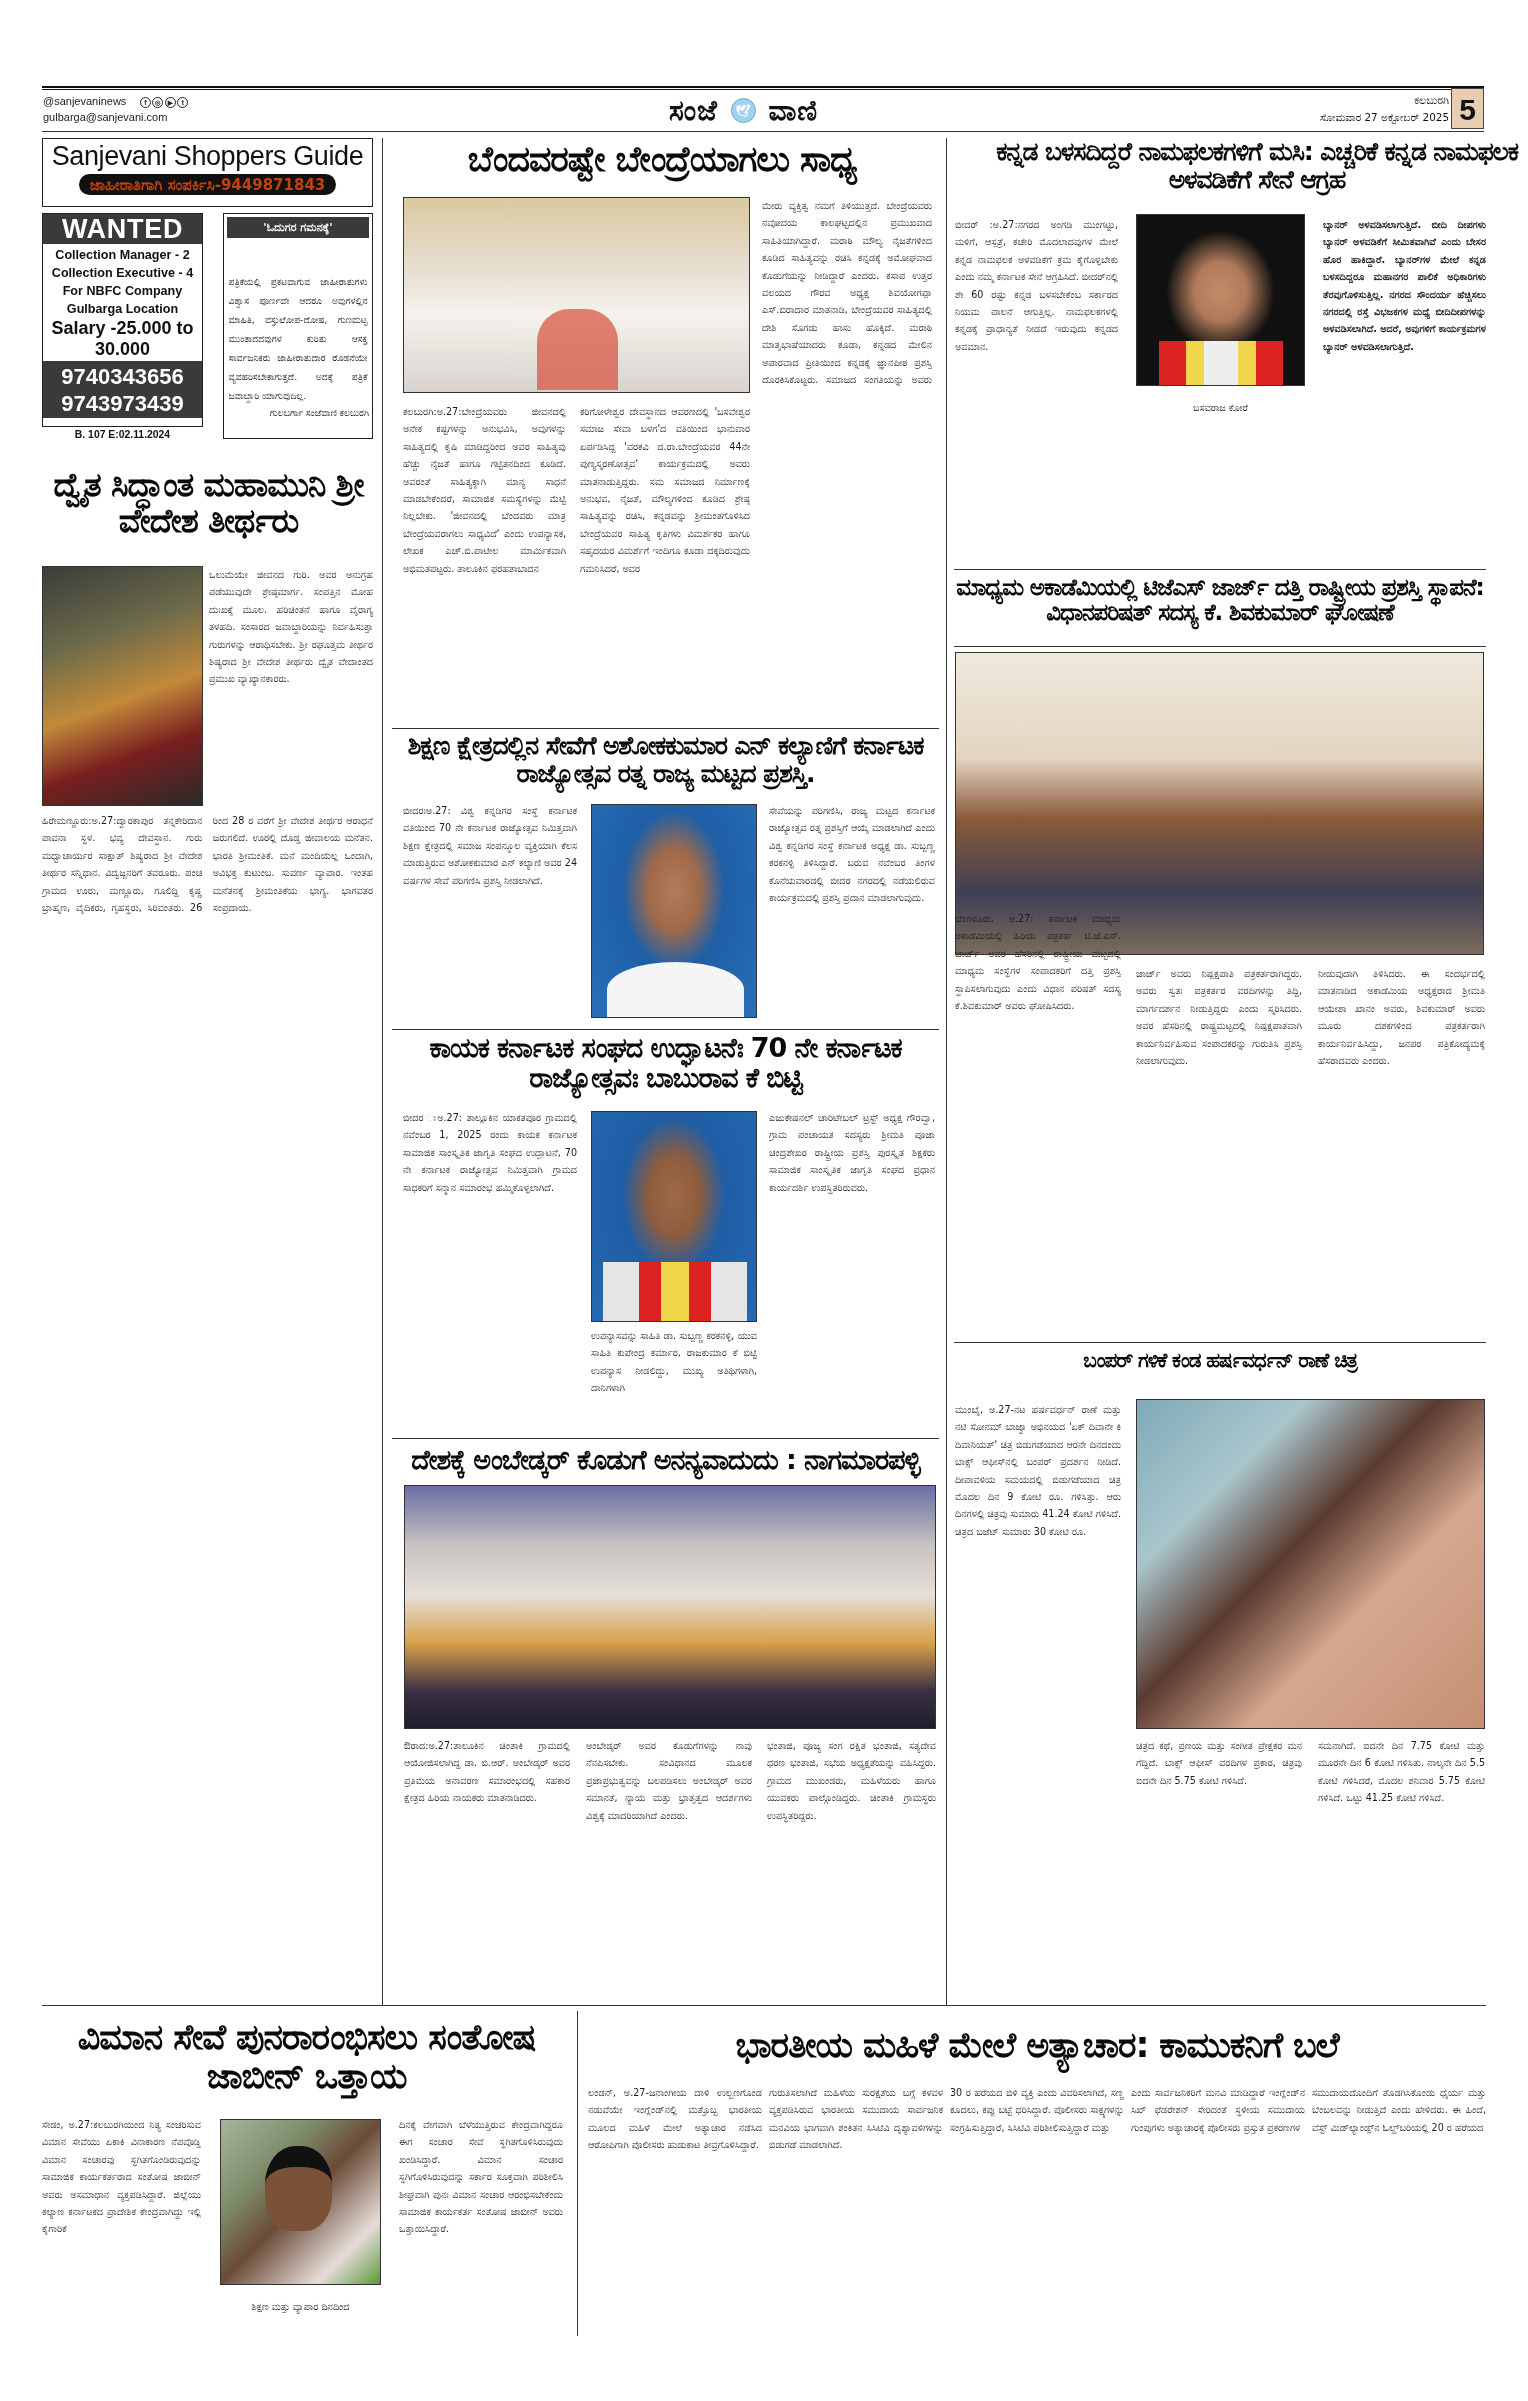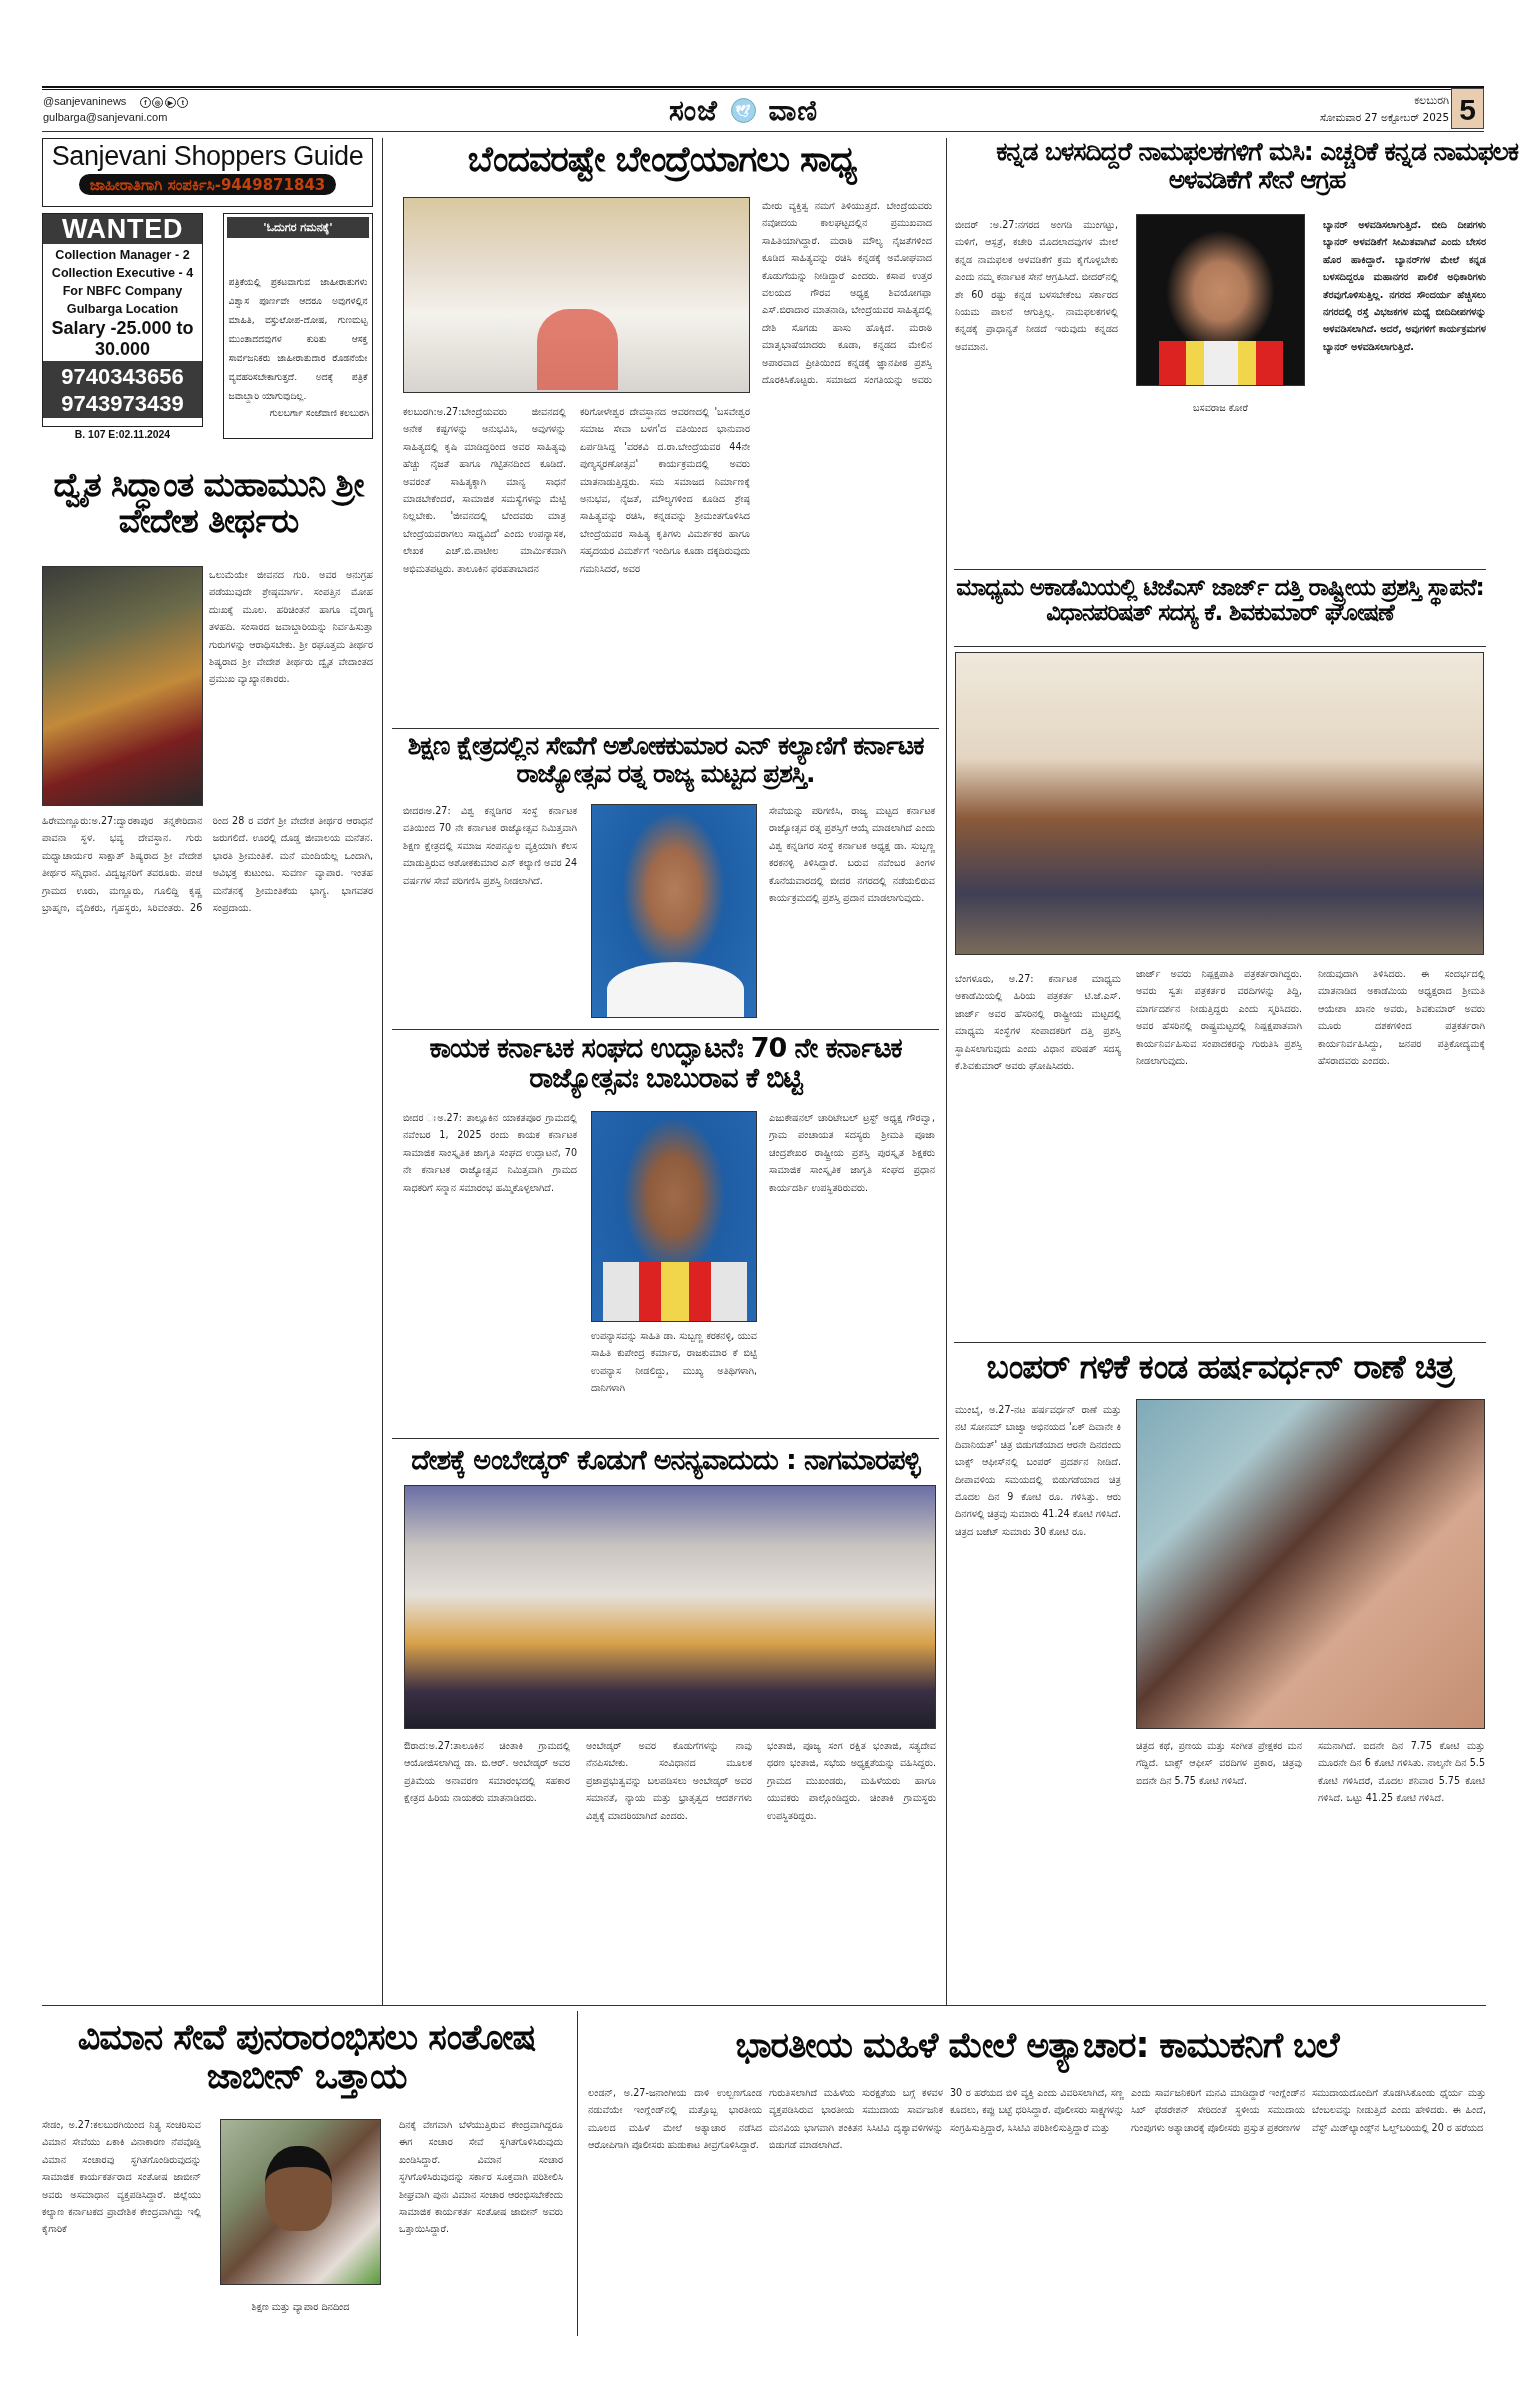--- a/index.html
+++ b/index.html
@@ -113,21 +113,21 @@
 <div class="abs photo" style="left:1136px;top:214px;width:169px;height:172px;background:radial-gradient(ellipse at 50% 45%,#c48b68 0%,#b07a5a 22%,#111 46%);">
   <div style="position:absolute;left:22px;bottom:0;width:124px;height:44px;background:linear-gradient(90deg,#d22 0,#d22 22%,#f1d54a 22%,#f1d54a 36%,#eee 36%,#eee 64%,#f1d54a 64%,#f1d54a 78%,#d22 78%);"></div>
 </div>
 <div class="abs caption" style="left:1136px;top:399px;width:169px;">ಬಸವರಾಜ ಕೋರೆ</div>
 <div class="abs col-text" style="left:1323px;top:216px;width:163px;height:347px;font-weight:bold;">ಬ್ಯಾನರ್ ಅಳವಡಿಸಲಾಗುತ್ತಿದೆ. ಬೀದಿ ದೀಪಗಳು ಬ್ಯಾನರ್ ಅಳವಡಿಕೆಗೆ ಸೀಮಿತವಾಗಿವೆ ಎಂದು ಬೇಸರ ಹೊರ ಹಾಕಿದ್ದಾರೆ. ಬ್ಯಾನರ್‌ಗಳ ಮೇಲೆ ಕನ್ನಡ ಬಳಸದಿದ್ದರೂ ಮಹಾನಗರ ಪಾಲಿಕೆ ಅಧಿಕಾರಿಗಳು ತೆರವುಗೊಳಿಸುತ್ತಿಲ್ಲ. ನಗರದ ಸೌಂದರ್ಯ ಹೆಚ್ಚಿಸಲು ನಗರದಲ್ಲಿ ರಸ್ತೆ ವಿಭಜಕಗಳ ಮಧ್ಯೆ ಬೀದಿದೀಪಗಳನ್ನು ಅಳವಡಿಸಲಾಗಿದೆ. ಅದರೆ, ಅವುಗಳಿಗೆ ಕಾರ್ಯಕ್ರಮಗಳ ಬ್ಯಾನರ್ ಅಳವಡಿಸಲಾಗುತ್ತಿದೆ.</div>
 <div class="abs hrule" style="left:954px;top:569px;width:532px;"></div>
 
 <div class="abs headline" style="left:954px;top:575px;width:532px;font-size:23px;text-align:center;">ಮಾಧ್ಯಮ ಅಕಾಡೆಮಿಯಲ್ಲಿ ಟಿಜೆಎಸ್ ಜಾರ್ಜ್ ದತ್ತಿ ರಾಷ್ಟ್ರೀಯ ಪ್ರಶಸ್ತಿ ಸ್ಥಾಪನೆ: ವಿಧಾನಪರಿಷತ್ ಸದಸ್ಯ ಕೆ. ಶಿವಕುಮಾರ್ ಘೋಷಣೆ</div>
 <div class="abs hrule" style="left:954px;top:646px;width:532px;"></div>
 <div class="abs photo" style="left:955px;top:652px;width:529px;height:303px;background:linear-gradient(180deg,#efe9dc 0%,#e4d5c2 35%,#8a5a3a 55%,#3f3f55 80%,#7b6b5b 100%);"></div>
-<div class="abs col-text" style="left:955px;top:970px;width:166px;height:370px;">ಬೆಂಗಳೂರು, ಅ.27: ಕರ್ನಾಟಕ ಮಾಧ್ಯಮ ಅಕಾಡೆಮಿಯಲ್ಲಿ ಹಿರಿಯ ಪತ್ರಕರ್ತ ಟಿ.ಜೆ.ಎಸ್. ಜಾರ್ಜ್ ಅವರ ಹೆಸರಿನಲ್ಲಿ ರಾಷ್ಟ್ರೀಯ ಮಟ್ಟದಲ್ಲಿ ಮಾಧ್ಯಮ ಸಂಸ್ಥೆಗಳ ಸಂಪಾದಕರಿಗೆ ದತ್ತಿ ಪ್ರಶಸ್ತಿ ಸ್ಥಾಪಿಸಲಾಗುವುದು ಎಂದು ವಿಧಾನ ಪರಿಷತ್ ಸದಸ್ಯ ಕೆ.ಶಿವಕುಮಾರ್ ಅವರು ಘೋಷಿಸಿದರು.</div>
+<div class="abs col-text" style="left:955px;top:910px;width:166px;height:370px;">ಬೆಂಗಳೂರು, ಅ.27: ಕರ್ನಾಟಕ ಮಾಧ್ಯಮ ಅಕಾಡೆಮಿಯಲ್ಲಿ ಹಿರಿಯ ಪತ್ರಕರ್ತ ಟಿ.ಜೆ.ಎಸ್. ಜಾರ್ಜ್ ಅವರ ಹೆಸರಿನಲ್ಲಿ ರಾಷ್ಟ್ರೀಯ ಮಟ್ಟದಲ್ಲಿ ಮಾಧ್ಯಮ ಸಂಸ್ಥೆಗಳ ಸಂಪಾದಕರಿಗೆ ದತ್ತಿ ಪ್ರಶಸ್ತಿ ಸ್ಥಾಪಿಸಲಾಗುವುದು ಎಂದು ವಿಧಾನ ಪರಿಷತ್ ಸದಸ್ಯ ಕೆ.ಶಿವಕುಮಾರ್ ಅವರು ಘೋಷಿಸಿದರು.</div>
 <div class="abs col-text" style="left:1136px;top:965px;width:166px;height:370px;">ಜಾರ್ಜ್ ಅವರು ನಿಷ್ಪಕ್ಷಪಾತಿ ಪತ್ರಕರ್ತರಾಗಿದ್ದರು. ಅವರು ಸ್ವತಃ ಪತ್ರಕರ್ತರ ವರದಿಗಳನ್ನು ತಿದ್ದಿ, ಮಾರ್ಗದರ್ಶನ ನೀಡುತ್ತಿದ್ದರು ಎಂದು ಸ್ಮರಿಸಿದರು. ಅವರ ಹೆಸರಿನಲ್ಲಿ ರಾಷ್ಟ್ರಮಟ್ಟದಲ್ಲಿ ನಿಷ್ಪಕ್ಷಪಾತವಾಗಿ ಕಾರ್ಯನಿರ್ವಹಿಸುವ ಸಂಪಾದಕರನ್ನು ಗುರುತಿಸಿ ಪ್ರಶಸ್ತಿ ನೀಡಲಾಗುವುದು.</div>
 <div class="abs col-text" style="left:1318px;top:965px;width:167px;height:370px;">ನೀಡುವುದಾಗಿ ತಿಳಿಸಿದರು. ಈ ಸಂದರ್ಭದಲ್ಲಿ ಮಾತನಾಡಿದ ಅಕಾಡೆಮಿಯ ಅಧ್ಯಕ್ಷರಾದ ಶ್ರೀಮತಿ ಆಯೇಶಾ ಖಾನಂ ಅವರು, ಶಿವಕುಮಾರ್ ಅವರು ಮೂರು ದಶಕಗಳಿಂದ ಪತ್ರಕರ್ತರಾಗಿ ಕಾರ್ಯನಿರ್ವಹಿಸಿದ್ದು, ಜನಪರ ಪತ್ರಿಕೋದ್ಯಮಕ್ಕೆ ಹೆಸರಾದವರು ಎಂದರು.</div>
 <div class="abs hrule" style="left:954px;top:1342px;width:532px;"></div>
 
 <div class="abs hrule" style="left:392px;top:728px;width:547px;"></div>
 <div class="abs headline" style="left:392px;top:732px;width:547px;font-size:25px;text-align:center;">ಶಿಕ್ಷಣ ಕ್ಷೇತ್ರದಲ್ಲಿನ ಸೇವೆಗೆ ಅಶೋಕಕುಮಾರ ಎನ್ ಕಲ್ಯಾಣಿಗೆ ಕರ್ನಾಟಕ ರಾಜ್ಯೋತ್ಸವ ರತ್ನ ರಾಜ್ಯ ಮಟ್ಟದ ಪ್ರಶಸ್ತಿ.</div>
 <div class="abs col-text" style="left:403px;top:802px;width:174px;height:214px;">ಬೀದರಃಅ.27: ವಿಶ್ವ ಕನ್ನಡಿಗರ ಸಂಸ್ಥೆ ಕರ್ನಾಟಕ ವತಿಯಿಂದ 70 ನೇ ಕರ್ನಾಟಕ ರಾಜ್ಯೋತ್ಸವ ನಿಮಿತ್ತವಾಗಿ ಶಿಕ್ಷಣ ಕ್ಷೇತ್ರದಲ್ಲಿ ಸಮಾಜ ಸಂಪನ್ಮೂಲ ವ್ಯಕ್ತಿಯಾಗಿ ಕೆಲಸ ಮಾಡುತ್ತಿರುವ ಅಶೋಕಕುಮಾರ ಎನ್ ಕಲ್ಯಾಣಿ ಅವರ 24 ವರ್ಷಗಳ ಸೇವೆ ಪರಿಗಣಿಸಿ ಪ್ರಶಸ್ತಿ ನೀಡಲಾಗಿದೆ.</div>
 <div class="abs photo" style="left:591px;top:804px;width:166px;height:214px;background:radial-gradient(ellipse at 50% 40%,#b37c5a 0%,#a06a4a 22%,#1e5fa6 44%,#2a6fb8 100%);">
   <div style="position:absolute;left:15px;bottom:0;width:137px;height:55px;background:#f5f5f5;border-radius:50% 50% 0 0;"></div>
 </div>
@@ -142,21 +142,21 @@
 <div class="abs col-text" style="left:591px;top:1327px;width:166px;height:100px;">ಉಪನ್ಯಾಸವನ್ನು ಸಾಹಿತಿ ಡಾ. ಸುಬ್ಬಣ್ಣ ಕರಕನಳ್ಳಿ, ಯುವ ಸಾಹಿತಿ ಕುಪೇಂದ್ರ ಕರ್ಮಾರ, ರಾಜಕುಮಾರ ಕೆ ಬಿಟ್ಟಿ ಉಪನ್ಯಾಸ ನೀಡಲಿದ್ದು, ಮುಖ್ಯ ಅತಿಥಿಗಳಾಗಿ, ದಾನಿಗಳಾಗಿ</div>
 <div class="abs col-text" style="left:769px;top:1109px;width:166px;height:318px;">ಎಜುಕೇಷನಲ್ ಚಾರಿಟೇಬಲ್ ಟ್ರಸ್ಟ್ ಅಧ್ಯಕ್ಷ ಗೌರವ್ವಾ, ಗ್ರಾಮ ಪಂಚಾಯತ ಸದಸ್ಯರು ಶ್ರೀಮತಿ ಪೂಜಾ ಚಂದ್ರಶೇಖರ ರಾಷ್ಟ್ರೀಯ ಪ್ರಶಸ್ತಿ ಪುರಸ್ಕೃತ ಶಿಕ್ಷಕರು ಸಾಮಾಜಿಕ ಸಾಂಸ್ಕೃತಿಕ ಜಾಗೃತಿ ಸಂಘದ ಪ್ರಧಾನ ಕಾರ್ಯದರ್ಶಿ ಉಪಸ್ಥಿತರಿರುವರು.</div>
 
 <div class="abs hrule" style="left:392px;top:1438px;width:547px;"></div>
 <div class="abs headline" style="left:392px;top:1445px;width:547px;font-size:27px;text-align:center;">ದೇಶಕ್ಕೆ ಅಂಬೇಡ್ಕರ್ ಕೊಡುಗೆ ಅನನ್ಯವಾದುದು : ನಾಗಮಾರಪಳ್ಳಿ</div>
 <div class="abs photo" style="left:404px;top:1485px;width:532px;height:244px;background:linear-gradient(180deg,#6a6fa5 0%,#c9c4c0 25%,#e5e0da 45%,#d8a14a 65%,#3a2e44 85%,#1f1f2a 100%);"></div>
 <div class="abs col-text" style="left:404px;top:1737px;width:166px;height:255px;">ಔರಾದ:ಅ.27:ತಾಲೂಕಿನ ಚಿಂತಾಕಿ ಗ್ರಾಮದಲ್ಲಿ ಆಯೋಜಿಸಲಾಗಿದ್ದ ಡಾ. ಬಿ.ಆರ್. ಅಂಬೇಡ್ಕರ್ ಅವರ ಪ್ರತಿಮೆಯ ಅನಾವರಣ ಸಮಾರಂಭದಲ್ಲಿ ಸಹಕಾರ ಕ್ಷೇತ್ರದ ಹಿರಿಯ ನಾಯಕರು ಮಾತನಾಡಿದರು.</div>
 <div class="abs col-text" style="left:586px;top:1737px;width:166px;height:255px;">ಅಂಬೇಡ್ಕರ್ ಅವರ ಕೊಡುಗೆಗಳನ್ನು ನಾವು ನೆನಪಿಸಬೇಕು. ಸಂವಿಧಾನದ ಮೂಲಕ ಪ್ರಜಾಪ್ರಭುತ್ವವನ್ನು ಬಲಪಡಿಸಲು ಅಂಬೇಡ್ಕರ್ ಅವರ ಸಮಾನತೆ, ನ್ಯಾಯ ಮತ್ತು ಭ್ರಾತೃತ್ವದ ಆದರ್ಶಗಳು ವಿಶ್ವಕ್ಕೆ ಮಾದರಿಯಾಗಿದೆ ಎಂದರು.</div>
 <div class="abs col-text" style="left:767px;top:1737px;width:169px;height:255px;">ಭಂತಾಜಿ, ಪೂಜ್ಯ ಸಂಗ ರಕ್ಷಿತ ಭಂತಾಜಿ, ಸತ್ಯದೇವ ಧರಣ ಭಂತಾಜಿ, ಸಭೆಯ ಅಧ್ಯಕ್ಷತೆಯನ್ನು ವಹಿಸಿದ್ದರು. ಗ್ರಾಮದ ಮುಖಂಡರು, ಮಹಿಳೆಯರು ಹಾಗೂ ಯುವಕರು ಪಾಲ್ಗೊಂಡಿದ್ದರು. ಚಿಂತಾಕಿ ಗ್ರಾಮಸ್ಥರು ಉಪಸ್ಥಿತರಿದ್ದರು.</div>
 
-<div class="abs headline" style="left:954px;top:1349px;width:532px;font-size:33px;text-align:center;">ಬಂಪರ್ ಗಳಿಕೆ ಕಂಡ ಹರ್ಷವರ್ಧನ್ ರಾಣೆ ಚಿತ್ರ</div>
+<div class="abs headline" style="left:954px;top:1349px;width:532px;font-size:20px;text-align:center;">ಬಂಪರ್ ಗಳಿಕೆ ಕಂಡ ಹರ್ಷವರ್ಧನ್ ರಾಣೆ ಚಿತ್ರ</div>
 <div class="abs col-text" style="left:955px;top:1401px;width:166px;height:333px;">ಮುಂಬೈ, ಅ.27-ನಟ ಹರ್ಷವರ್ಧನ್ ರಾಣೆ ಮತ್ತು ನಟಿ ಸೋನಮ್ ಬಾಜ್ವಾ ಅಭಿನಯದ 'ಏಕ್ ದಿವಾನೇ ಕಿ ದಿವಾನಿಯತ್' ಚಿತ್ರ ಬಿಡುಗಡೆಯಾದ ಆರನೇ ದಿನದಂದು ಬಾಕ್ಸ್ ಆಫೀಸ್‌ನಲ್ಲಿ ಬಂಪರ್ ಪ್ರದರ್ಶನ ನೀಡಿದೆ. ದೀಪಾವಳಿಯ ಸಮಯದಲ್ಲಿ ಬಿಡುಗಡೆಯಾದ ಚಿತ್ರ ಮೊದಲ ದಿನ 9 ಕೋಟಿ ರೂ. ಗಳಿಸಿತ್ತು. ಆರು ದಿನಗಳಲ್ಲಿ ಚಿತ್ರವು ಸುಮಾರು 41.24 ಕೋಟಿ ಗಳಿಸಿದೆ. ಚಿತ್ರದ ಬಜೆಟ್ ಸುಮಾರು 30 ಕೋಟಿ ರೂ.</div>
 <div class="abs photo" style="left:1136px;top:1399px;width:349px;height:330px;background:linear-gradient(135deg,#7faab8 0%,#a9c6cc 25%,#5a3a30 45%,#d6a88f 65%,#c58f73 100%);"></div>
 <div class="abs col-text" style="left:1136px;top:1737px;width:166px;height:255px;">ಚಿತ್ರದ ಕಥೆ, ಪ್ರಣಯ ಮತ್ತು ಸಂಗೀತ ಪ್ರೇಕ್ಷಕರ ಮನ ಗೆದ್ದಿದೆ. ಬಾಕ್ಸ್ ಆಫೀಸ್ ವರದಿಗಳ ಪ್ರಕಾರ, ಚಿತ್ರವು ಐದನೇ ದಿನ 5.75 ಕೋಟಿ ಗಳಿಸಿದೆ.</div>
 <div class="abs col-text" style="left:1318px;top:1737px;width:167px;height:255px;">ಸಮನಾಗಿದೆ. ಐದನೇ ದಿನ 7.75 ಕೋಟಿ ಮತ್ತು ಮೂರನೇ ದಿನ 6 ಕೋಟಿ ಗಳಿಸಿತು. ನಾಲ್ಕನೇ ದಿನ 5.5 ಕೋಟಿ ಗಳಿಸಿದರೆ, ಮೊದಲ ಶನಿವಾರ 5.75 ಕೋಟಿ ಗಳಿಸಿದೆ. ಒಟ್ಟು 41.25 ಕೋಟಿ ಗಳಿಸಿದೆ.</div>
 
 <div class="abs hrule" style="left:42px;top:2005px;width:1444px;border-top-width:1.5px;"></div>
 <div class="abs headline" style="left:42px;top:2018px;width:529px;font-size:35px;text-align:center;">ವಿಮಾನ ಸೇವೆ ಪುನರಾರಂಭಿಸಲು ಸಂತೋಷ ಜಾಬೀನ್ ಒತ್ತಾಯ</div>
 <div class="abs col-text" style="left:42px;top:2116px;width:159px;height:214px;">ಸೇಡಂ, ಅ.27:ಕಲಬುರಗಿಯಿಂದ ನಿತ್ಯ ಸಂಚರಿಸುವ ವಿಮಾನ ಸೇವೆಯು ಏಕಾಕಿ ವಿನಾಕಾರಣ ನೆಪವೊಡ್ಡಿ ವಿಮಾನ ಸಂಚಾರವು ಸ್ಥಗಿತಗೊಂಡಿರುವುದನ್ನು ಸಾಮಾಜಿಕ ಕಾರ್ಯಕರ್ತರಾದ ಸಂತೋಷ ಜಾಬೀನ್ ಅವರು ಅಸಮಾಧಾನ ವ್ಯಕ್ತಪಡಿಸಿದ್ದಾರೆ. ಜಿಲ್ಲೆಯು ಕಲ್ಯಾಣ ಕರ್ನಾಟಕದ ಪ್ರಾದೇಶಿಕ ಕೇಂದ್ರವಾಗಿದ್ದು ಇಲ್ಲಿ ಕೈಗಾರಿಕೆ</div>
 <div class="abs photo" style="left:220px;top:2119px;width:161px;height:166px;background:linear-gradient(135deg,#a8b59a 0%,#7d8a6a 30%,#6a4b38 50%,#e6ddd8 80%,#5a9a3a 100%);">
   <div style="position:absolute;left:44px;top:26px;width:67px;height:85px;background:#7a5238;border-radius:45% 45% 40% 40%;border-top:21px solid #111;"></div>

